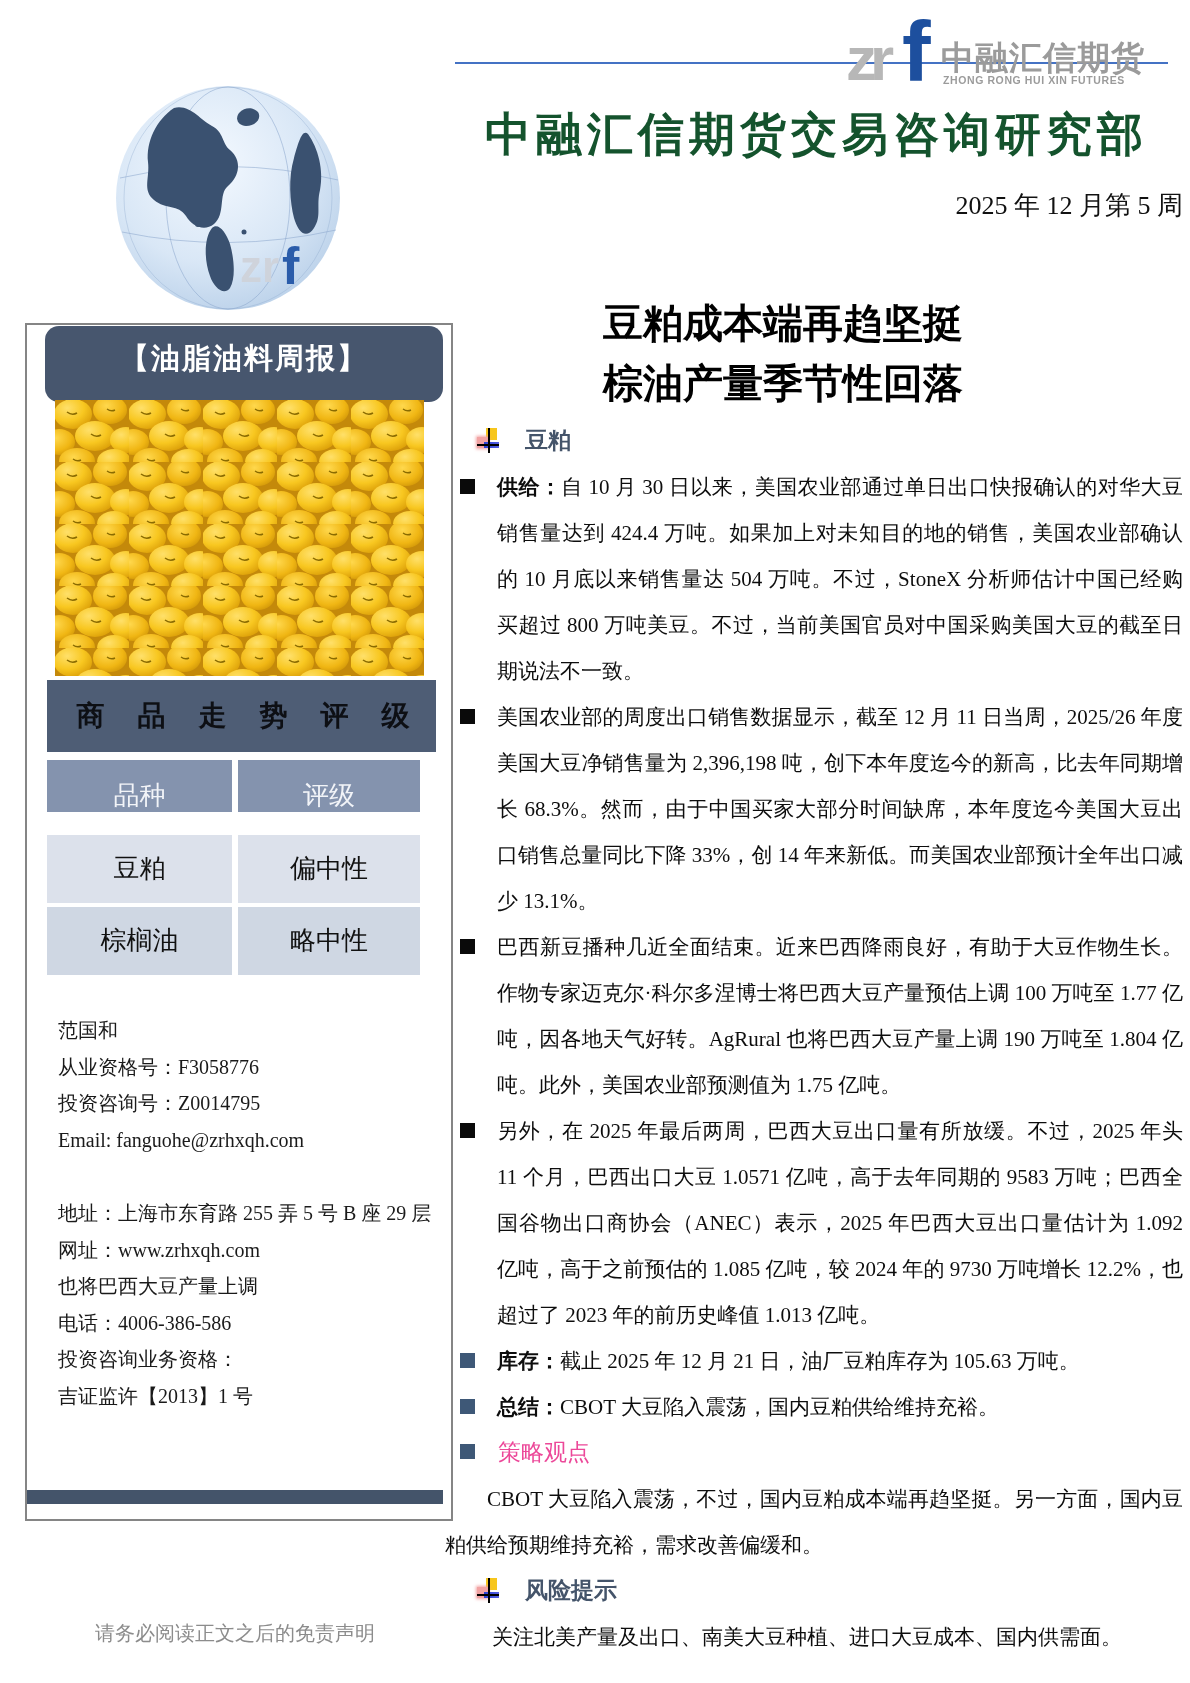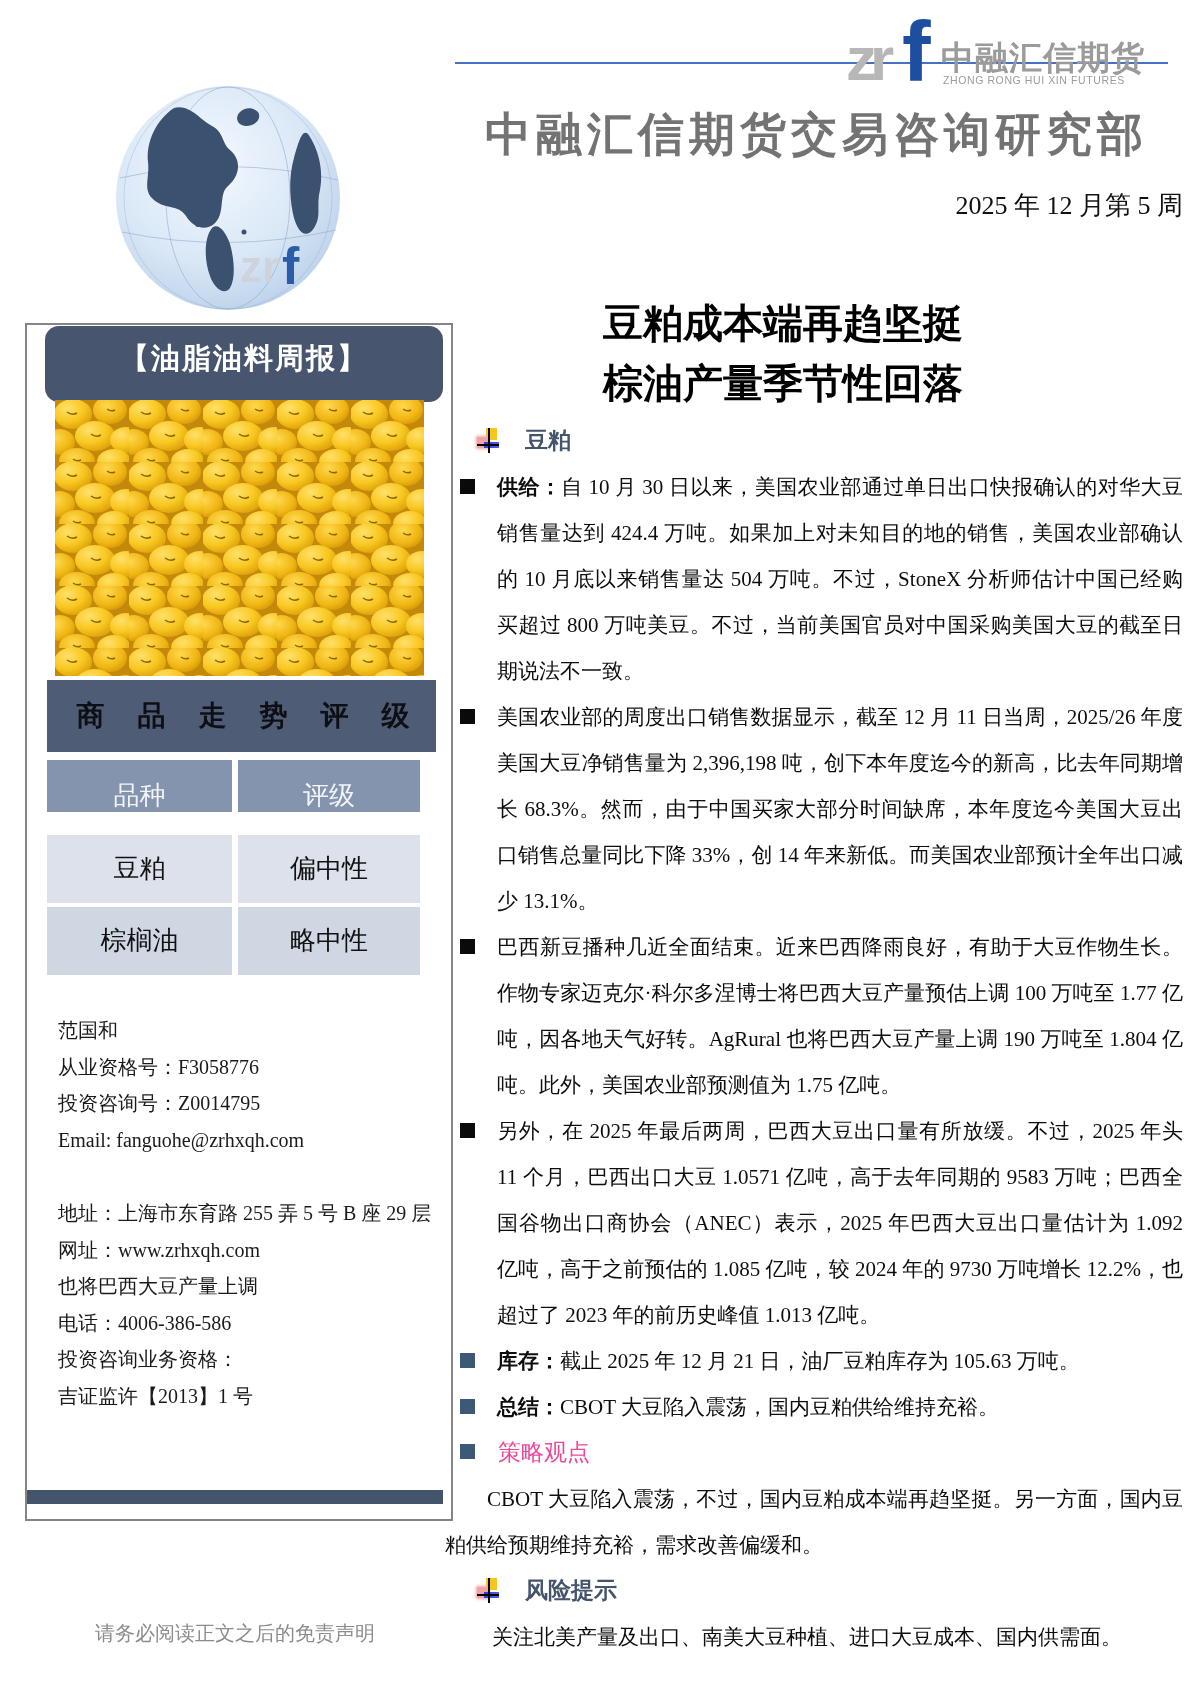--- a/index.html
+++ b/index.html
@@ -8,23 +8,23 @@
   
   .rule-blue{position:absolute;left:455px;top:62px;width:713px;height:2px;background:#4472C4;}
   .logo{position:absolute;left:846px;top:14px;width:330px;height:80px;}
   .logo-zr{position:absolute;left:0px;top:14px;font-family:"Liberation Sans",sans-serif;
            font-weight:bold;font-size:62px;line-height:62px;color:#b7b7b7;letter-spacing:-7px;}
   .logo-f{position:absolute;left:56px;top:-6px;font-family:"Liberation Sans",sans-serif;
           font-weight:bold;font-size:86px;line-height:86px;color:#1D4F9E;}
   .logo-cn{position:absolute;left:95px;top:22px;font-family:"Liberation Sans",sans-serif;
            font-weight:bold;font-size:33px;color:#9B9B9B;letter-spacing:1px;white-space:nowrap;text-align:center;}
   .logo-en{position:absolute;left:97px;top:60px;font-family:"Liberation Sans",sans-serif;
-           font-size:10.5px;color:#9B9B9B;letter-spacing:.6px;white-space:nowrap;}
+           font-size:10.5px;color:#9B9B9B;letter-spacing:.6px;white-space:nowrap;font-weight:bold;}
   .dept-title{position:absolute;left:445px;top:104px;width:743px;text-align:center;
-              font-size:46px;font-weight:bold;color:#737373;letter-spacing:5px;white-space:nowrap;}
+              font-size:46px;font-weight:bold;color:#14532d;letter-spacing:5px;white-space:nowrap;}
   .issue-date{position:absolute;left:445px;top:188px;width:738px;text-align:right;
               font-size:26px;color:#111;}
   
   .side-border{position:absolute;left:25px;top:323px;width:428px;height:1198px;
                border:2px solid #858585;box-sizing:border-box;}
   .globe{position:absolute;left:112px;top:82px;width:232px;height:232px;}
   .side-banner{position:absolute;left:45px;top:326px;width:398px;height:76px;background:#47566E;
                color:#fff;font-size:29px;font-weight:bold;text-align:center;line-height:65px;letter-spacing:2px;border-radius:14px;}
   .beans{position:absolute;left:55px;top:400px;width:369px;height:276px;}
   .tbl-title{position:absolute;left:47px;top:680px;width:373px;height:72px;background:#4E5D75;

